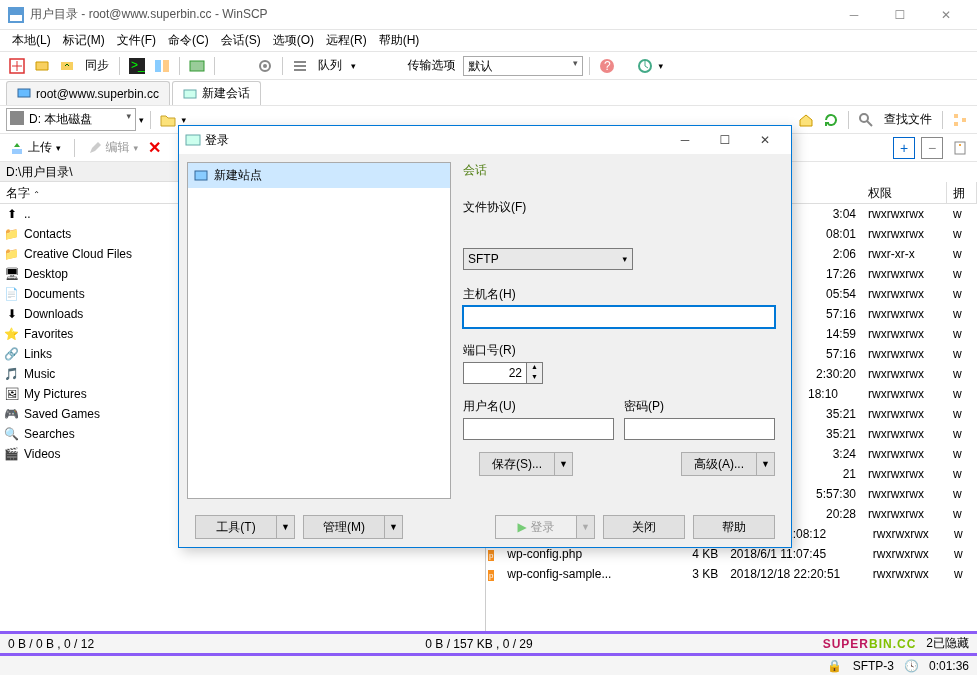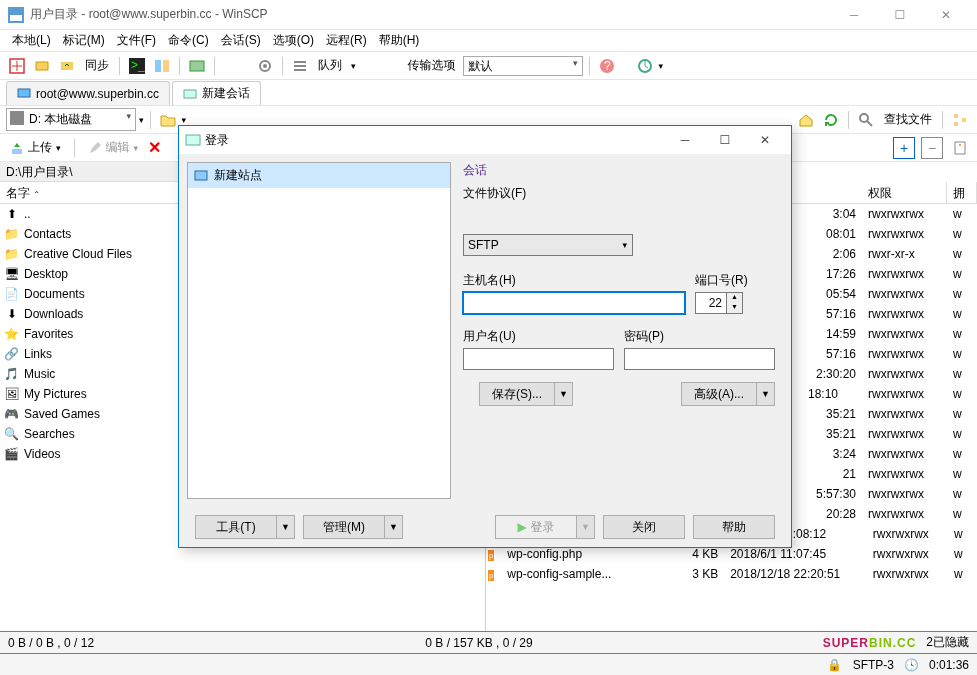--- a/index.html
+++ b/index.html
@@ -54,43 +54,43 @@
 
 
 .rrow { height: 20px; display: flex; align-items: center; }
 .rrow > div { padding: 0 6px; overflow: hidden; text-overflow: ellipsis; white-space: nowrap; }
 .c-size { width: 60px; text-align: right; }
 .c-date { width: 150px; }
 .c-perm { width: 85px; }
 .c-own { width: 30px; }
 
 
-.statusbar { height: 22px; display: flex; align-items: center; padding: 0 8px; border-top: 1px solid #8b5cf6; background: #f5f5f5; font-size: 11px; }
+.statusbar { height: 22px; display: flex; align-items: center; padding: 0 8px; border-top: 3px solid #8b5cf6; background: #f5f5f5; font-size: 11px; }
 .statusbar .sbleft { flex: 1; }
 .statusbar .sbright { display: flex; align-items: center; gap: 10px; }
 .brand { font-family: monospace; font-weight: bold; letter-spacing: 1px; }
 .brand .g1{color:#be185d;} .brand .g2{color:#80c000;}
 .lock { color: #e0a000; }
 
 
 .dialog { position: absolute; left: 178px; top: 125px; width: 614px; height: 423px; background: #f0f0f0; border: 1px solid #0078d7; box-shadow: 4px 4px 12px rgba(0,0,0,.2); display: flex; flex-direction: column; }
 .dlg-title { height: 28px; background: #fff; display: flex; align-items: center; padding: 0 6px; }
 .dlg-title .dt-text { flex: 1; padding-left: 4px; }
 .dlg-title .dt-btn { width: 40px; height: 24px; display: flex; align-items: center; justify-content: center; color: #444; }
 .dlg-body { flex: 1; display: flex; background: #f0f0f0; }
 .dlg-left { width: 264px; background: #fff; border: 1px solid #aaa; margin: 8px; display: flex; flex-direction: column; }
 .dlg-left .site { padding: 4px 6px; background: #cde8ff; display: flex; align-items: center; gap: 6px; }
 .dlg-right { flex: 1; padding: 8px 16px 8px 4px; }
 .dlg-right label { display: block; margin: 4px 0 3px; color: #000; }
 .dlg-right .inp { width: 100%; height: 22px; border: 1px solid #7a7a7a; background: #fff; padding: 0 4px; }
 .dlg-right .inp.focused { border: 1px solid #0078d7; outline: 1px solid #0078d7; }
 .dlg-right .row { display: flex; gap: 10px; }
-.dlg-right .grp { font-weight: normal; color: #4c1d95; margin-bottom: 6px; font-family: Liberation Mono, monospace; }
+.dlg-right .grp { font-weight: normal; color: #4d7c0f; margin-bottom: 20px; font-family: Liberation Mono, monospace; }
 .dlg-right .spin { display: flex; }
-.dlg-right .spin input { width: 32px; text-align: right; border: 1px solid #7a7a7a; height: 22px; padding: 0 4px; }
+.dlg-right .spin input { width: 64px; text-align: right; border: 1px solid #7a7a7a; height: 22px; padding: 0 4px; }
 .dlg-right .spin .sb { width: 16px; border: 1px solid #7a7a7a; border-left: none; display: flex; flex-direction: column; }
 .dlg-right .spin .sb div { flex: 1; font-size: 7px; text-align: center; background: #eee; }
 .drop { height: 22px; border: 1px solid #7a7a7a; background: #e8e8e8; display: flex; align-items: center; padding: 0 4px; position: relative; }
 .drop::after { content: '▾'; position: absolute; right: 5px; font-size: 9px; }
 .savebtn, .advbtn { height: 24px; padding: 0 12px; background: #e1e1e1; border: 1px solid #adadad; display: inline-flex; align-items: center; }
 .splitbtn { display: inline-flex; }
 .splitbtn .dd { width: 18px; border: 1px solid #adadad; border-left: none; background: #e1e1e1; display: flex; align-items: center; justify-content: center; font-size: 9px; }
 .dlg-foot { height: 40px; padding: 6px 16px; display: flex; align-items: center; gap: 8px; }
 .dlg-foot .fbtn { height: 24px; min-width: 82px; background: #e1e1e1; border: 1px solid #adadad; text-align: center; line-height: 22px; }
 .dlg-foot .fbtn.disabled { color: #9a9a9a; background: #efefef; }
@@ -533,21 +533,21 @@
             </svg>
           </span>
         <span>新建站点</span>
       </div>
     </div>
     <div class="dlg-right">
       <div class="grp">会话</div>
       <label>文件协议(F)</label>
       <div class="drop" style="width:170px;margin-top:32px;">SFTP</div>
 
-      <div class="row" style="margin-top:12px;">
+      <div class="row" style="margin-top:12px;flex-direction:column;">
         <div style="flex:1;">
           <label>主机名(H)</label>
           <input class="inp focused" style="">
         </div>
         <div style="width:80px;">
           <label>端口号(R)</label>
           <div class="spin">
             <input value="22" style="">
             <div class="sb">
                 <div>▲</div>

